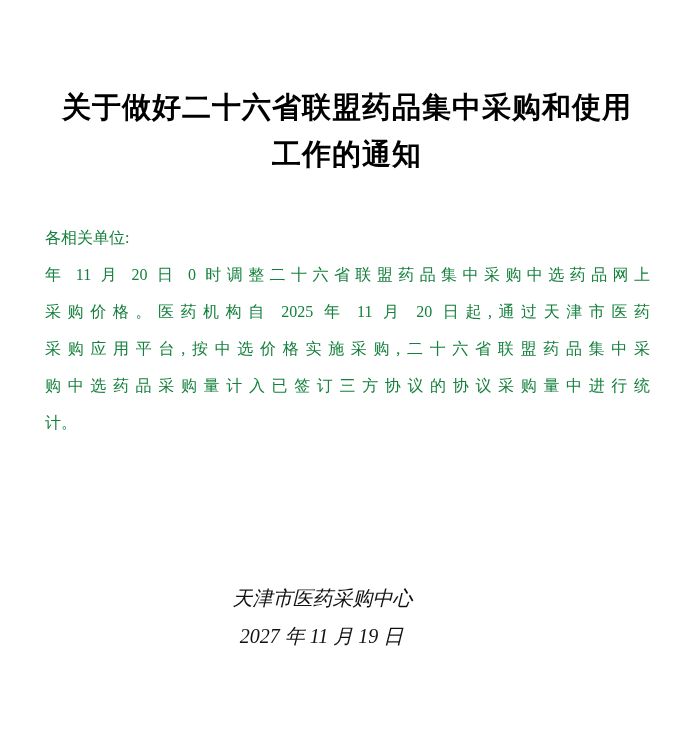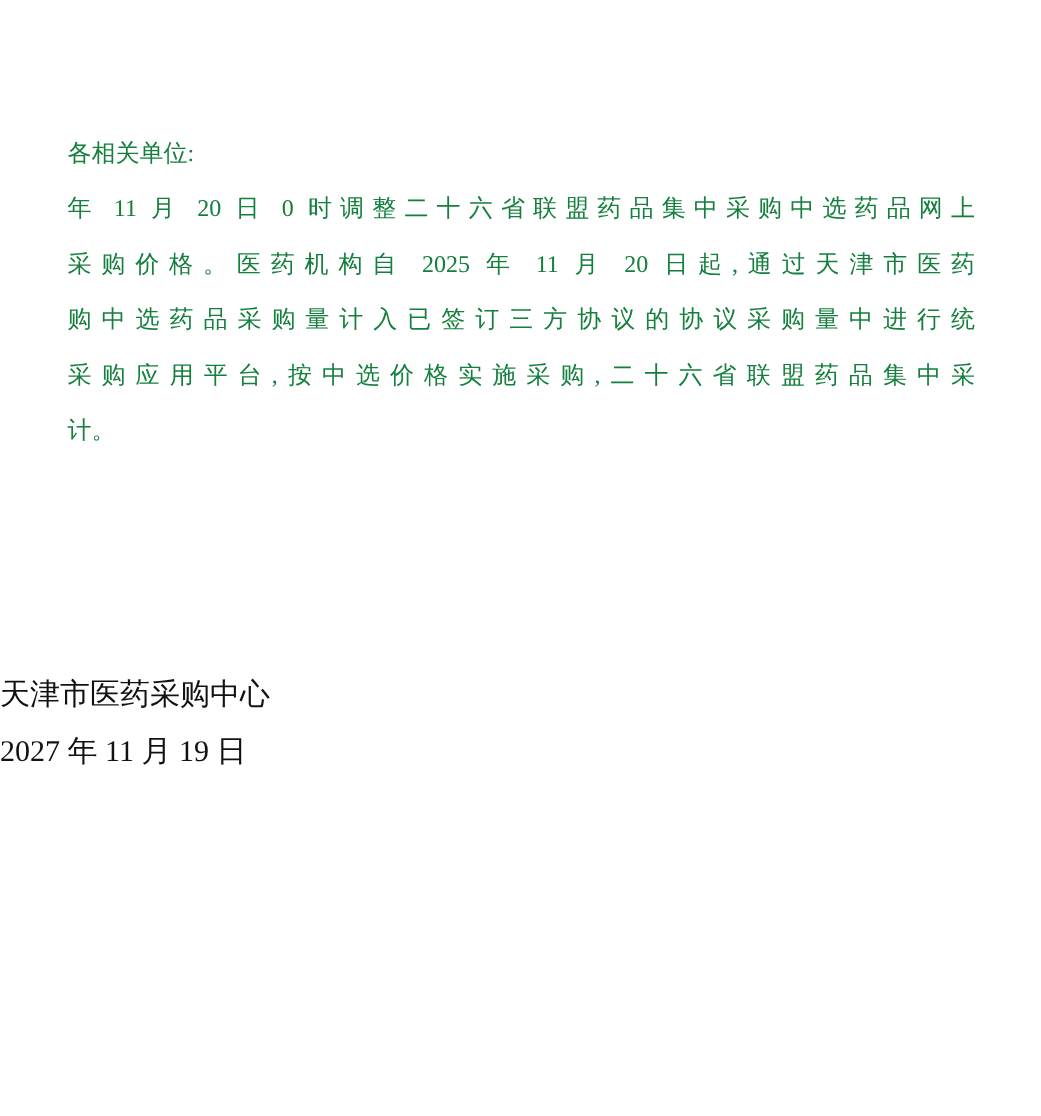--- a/index.html
+++ b/index.html
@@ -42,44 +42,47 @@
   }
   .para-line.indent {
     text-indent: 2em;
   }
   .para-line.last {
     text-align: left;
     text-align-last: left;
   }
   .signature {
     margin: 138px 49px 0 0;
-    text-align: left;
+    text-align: center;
     font-size: 20px;
     line-height: 38px;
     color: #111111;
+    font-style: italic;
   }
   .sig-org { display: block; }
   .sig-date { display: block; padding-right: 2px; }
 </style>
 </head>
 <body>
 
 <div class="page">
 
   <h1 class="title">
+    <span class="title-line">关于做好二十六省联盟药品集中采购和使用</span>
+    <span class="title-line">工作的通知</span>
   </h1>
 
   <div class="doc-body">
     <div class="salutation">各相关单位:</div>
 
     <div class="paragraph">
       <div class="para-line">年 11 月 20 日 0 时调整二十六省联盟药品集中采购中选药品网上</div>
       <div class="para-line">采购价格。医药机构自 2025 年 11 月 20 日起,通过天津市医药</div>
+      <div class="para-line">采购应用平台,按中选价格实施采购,二十六省联盟药品集中采</div>
       <div class="para-line">购中选药品采购量计入已签订三方协议的协议采购量中进行统</div>
-      <div class="para-line">采购应用平台,按中选价格实施采购,二十六省联盟药品集中采</div>
       <div class="para-line last">计。</div>
     </div>
   </div>
 
   <div class="signature">
     <span class="sig-org">天津市医药采购中心</span>
     <span class="sig-date">2027 年 11 月 19 日</span>
   </div>
 
 </div>

